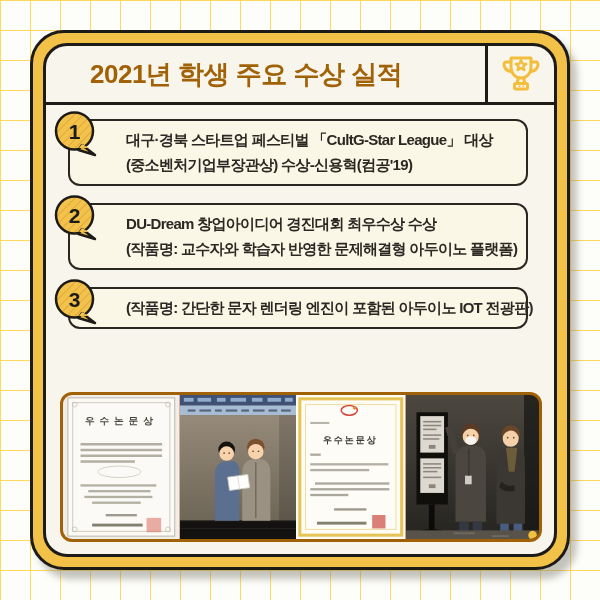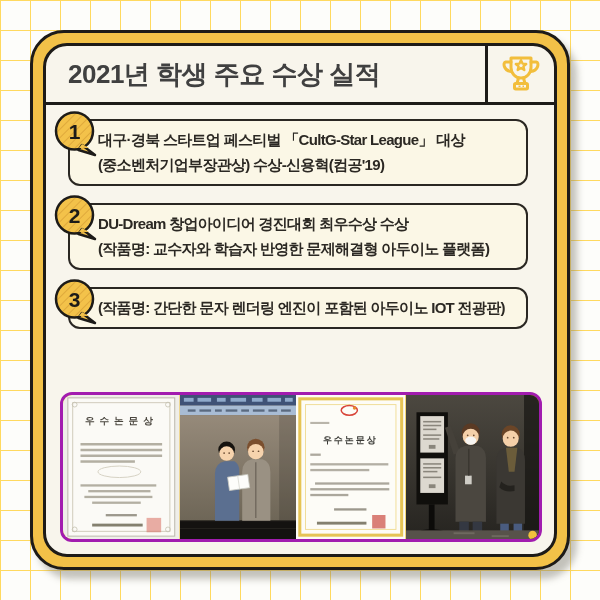--- a/index.html
+++ b/index.html
@@ -19,42 +19,42 @@
     box-shadow:7px 9px 7px rgba(125,121,110,.45);
   }
   .card-inner{
     position:absolute;left:10px;top:10px;right:10px;bottom:10px;
     box-sizing:border-box;background:#F8F5EC;
     border:3px solid #1d1b18;border-radius:24px;
     overflow:hidden;display:flex;flex-direction:column;
   }
   .header{display:flex;flex-shrink:0;height:56px;border-bottom:3px solid #1d1b18;}
   .header-title{
-    flex:1;display:flex;align-items:center;padding-left:22px;
-    font-size:26px;font-weight:800;color:#404040;letter-spacing:-0.5px;
+    flex:1;display:flex;align-items:center;padding-left:44px;
+    font-size:26px;font-weight:800;color:#a16207;letter-spacing:-0.5px;
   }
   .trophy-cell{width:66px;border-left:3px solid #1d1b18;display:flex;align-items:center;justify-content:center;}
   .content{flex:1;display:flex;flex-direction:column;padding:11px 20px 12px 20px;box-sizing:border-box;}
   .award{
     position:relative;box-sizing:border-box;
     margin:3px 6px 14px 2px;
     background:#FBF7E6;border:2.5px solid #2a2722;border-radius:12px;
     padding:6px 10px 7px 28px;
   }
   .award .line{
     font-size:15px;font-weight:700;color:#2b2823;line-height:25px;
-    letter-spacing:-0.7px;white-space:nowrap;
+    letter-spacing:-0.7px;white-space:nowrap;margin-left:28px;
   }
   .award.first .line:first-child{text-indent:9px;}
   .badge{position:absolute;left:-17px;top:-11px;width:48px;height:50px;}
   .badge text{font-family:"Liberation Sans",sans-serif;font-weight:700;}
   .photo-strip{
     margin:auto -8px 0 -6px;height:150px;flex-shrink:0;box-sizing:border-box;
-    border:3px solid #a21caf;border-radius:12px;overflow:hidden;
-    display:flex;background:#eab308;text-align:right;
+    border:3px solid #a16207;border-radius:12px;overflow:hidden;
+    display:flex;background:#c2410c;text-align:right;
   }
   .photo-strip svg{display:block;height:144px;}
   .defs-holder{position:absolute;width:0;height:0;}
 </style>
 </head>
 <body>
 
 <svg class="defs-holder" aria-hidden="true">
   <defs>
     <pattern id="hatch" width="6" height="6" patternUnits="userSpaceOnUse" patternTransform="rotate(45)">

